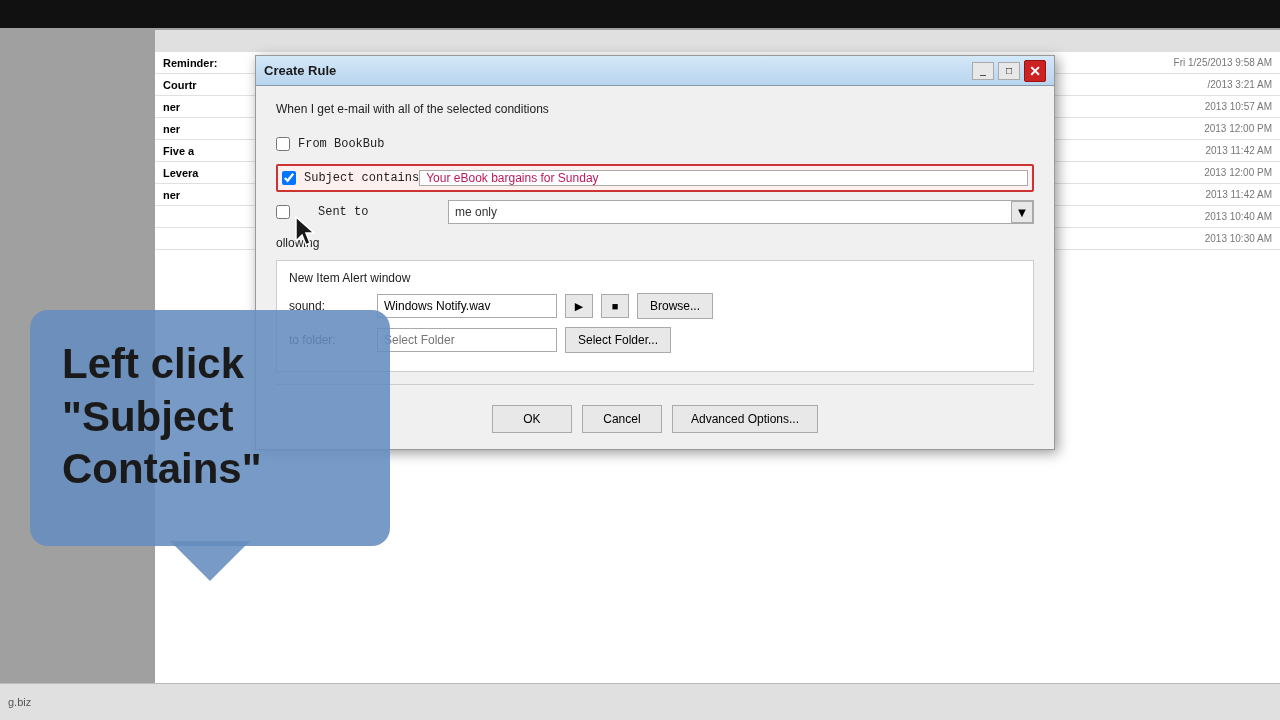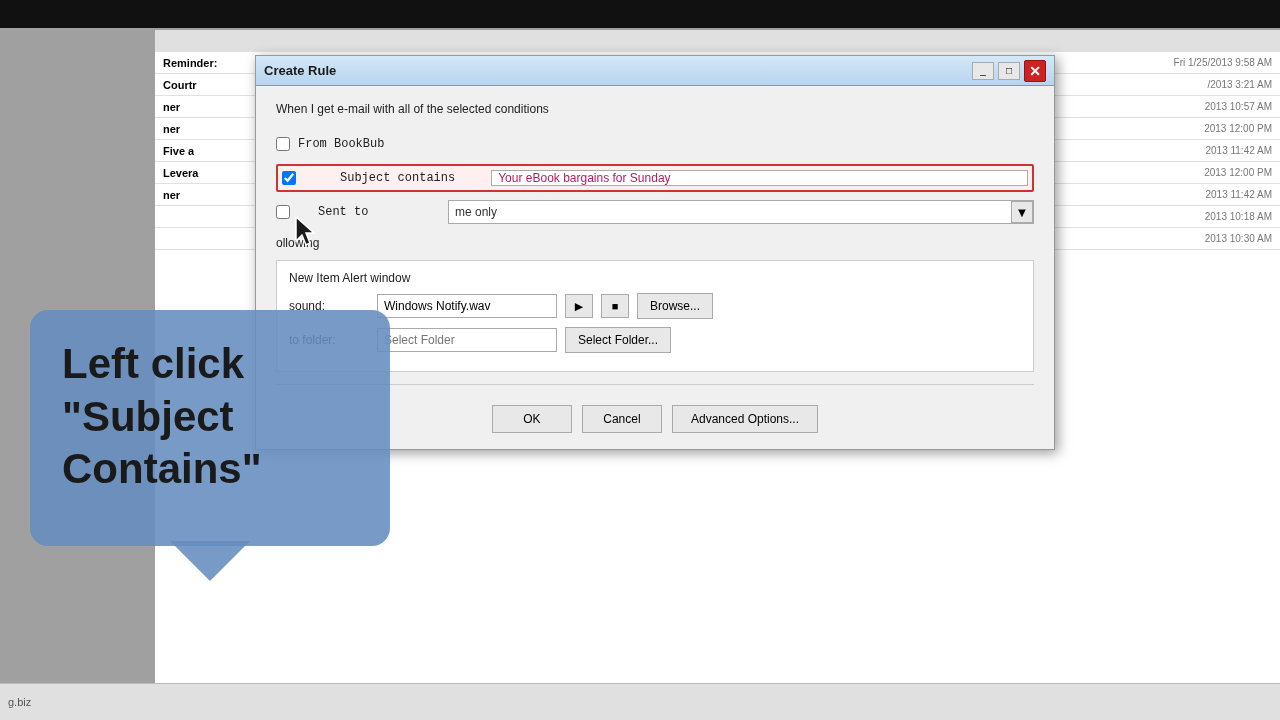--- a/index.html
+++ b/index.html
@@ -114,21 +114,20 @@
       cursor: pointer;
       flex-shrink: 0;
     }
 
     
     .subject-highlight {
       border: 2px solid #cc3333;
       background: #fff0f0;
       border-radius: 2px;
       padding: 2px 4px;
-      gap: 36px;
     }
 
     
     .following-section {
       margin-top: 8px;
     }
 
     .following-label {
       font-size: 12px;
       color: #222;
@@ -346,21 +345,21 @@
     <span class="date-col">2013 12:00 PM</span>
   </div>
   <div class="email-row-bg">
     <span class="sender-col">ner</span>
     <span class="subject-col red-subject">10+ ti</span>
     <span class="date-col">2013 11:42 AM</span>
   </div>
   <div class="email-row-bg">
     <span class="sender-col"></span>
     <span class="subject-col"></span>
-    <span class="date-col">2013 10:18 AM</span>
+    <span class="date-col">2013 10:40 AM</span>
   </div>
   <div class="email-row-bg">
     <span class="sender-col"></span>
     <span class="subject-col"></span>
     <span class="date-col">2013 10:30 AM</span>
   </div>
 </div>
 
 <div class="status-bar-bg">
   <span>g.biz</span>

